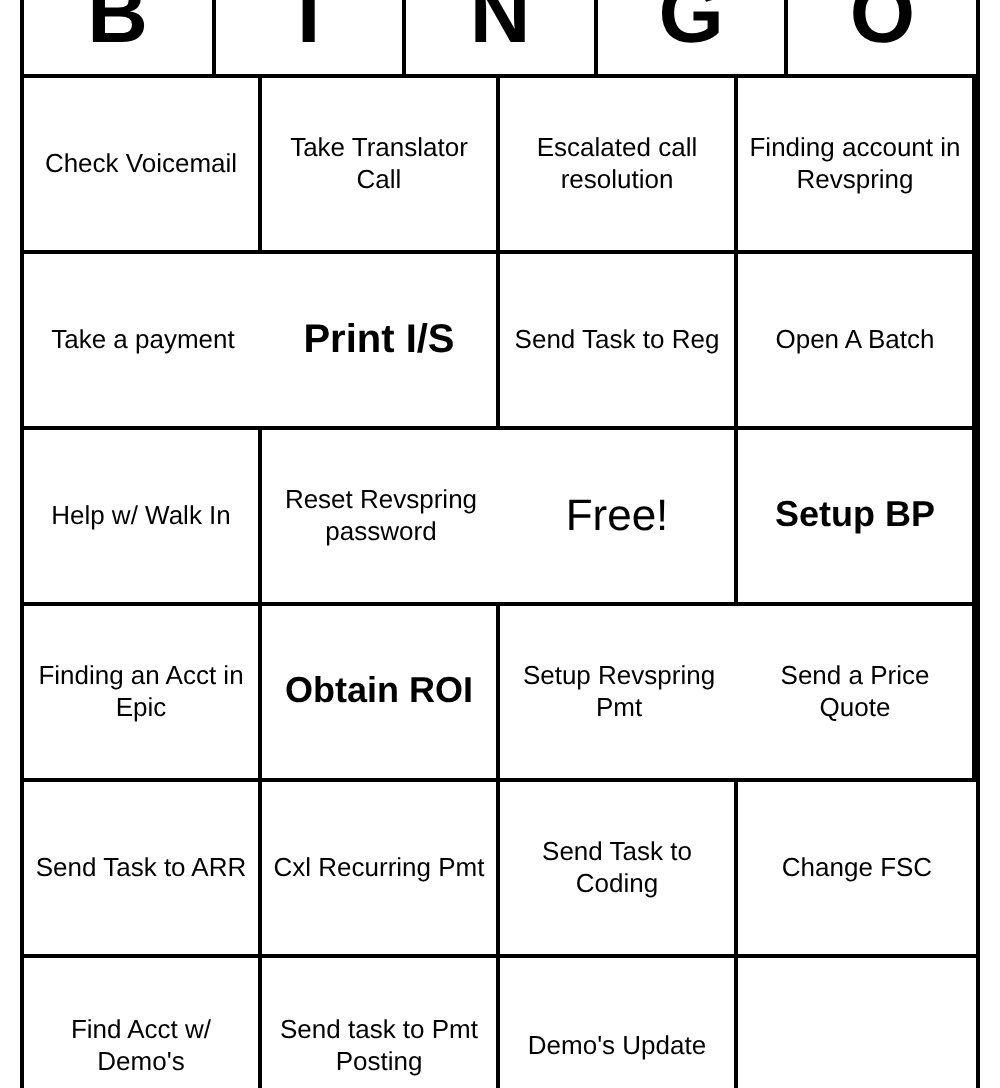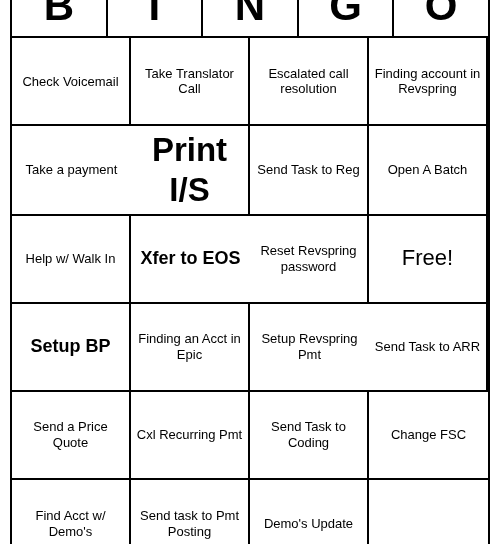--- a/index.html
+++ b/index.html
@@ -62,21 +62,21 @@
 
     .bingo-cell:nth-child(5n) {
       border-right: none;
     }
 
     .bingo-cell:nth-child(n+21) {
       border-bottom: none;
     }
 
     .bingo-cell.large-text {
-      font-size: 33px;
+      font-size: 20px;
       font-weight: bold;
     }
 
     .bingo-cell.free {
       font-size: 22px;
       font-weight: normal;
     }
 
     .bingo-cell.medium-text {
       font-size: 18px;
@@ -97,28 +97,28 @@
   <div class="bingo-grid">
   <div class="bingo-cell">Check Voicemail</div>
       <div class="bingo-cell">Take Translator Call</div>
       <div class="bingo-cell">Escalated call resolution</div>
       <div class="bingo-cell">Finding account in Revspring</div>
       <div class="bingo-cell">Take a payment</div>
       <div class="bingo-cell large-text">Print I/S</div>
       <div class="bingo-cell">Send Task to Reg</div>
       <div class="bingo-cell">Open A Batch</div>
       <div class="bingo-cell">Help w/ Walk In</div>
-      <div class="bingo-cell medium-text">Xfer to EOS</div>
       <div class="bingo-cell">Reset Revspring password</div>
       <div class="bingo-cell free">Free!</div>
       <div class="bingo-cell medium-text">Setup BP</div>
       <div class="bingo-cell">Finding an Acct in Epic</div>
+      <div class="bingo-cell medium-text">Obtain ROI</div>
       <div class="bingo-cell">Setup Revspring Pmt</div>
+      <div class="bingo-cell">Send a Price Quote</div>
       <div class="bingo-cell">Send Task to ARR</div>
-      <div class="bingo-cell">Send a Price Quote</div>
       <div class="bingo-cell">Cxl Recurring Pmt</div>
       <div class="bingo-cell">Send Task to Coding</div>
       <div class="bingo-cell">Change FSC</div>
       <div class="bingo-cell">Find Acct w/ Demo's</div>
       <div class="bingo-cell">Send task to Pmt Posting</div>
       <div class="bingo-cell">Demo's Update</div>
     </div>
 </div>
 
 </body></html>

